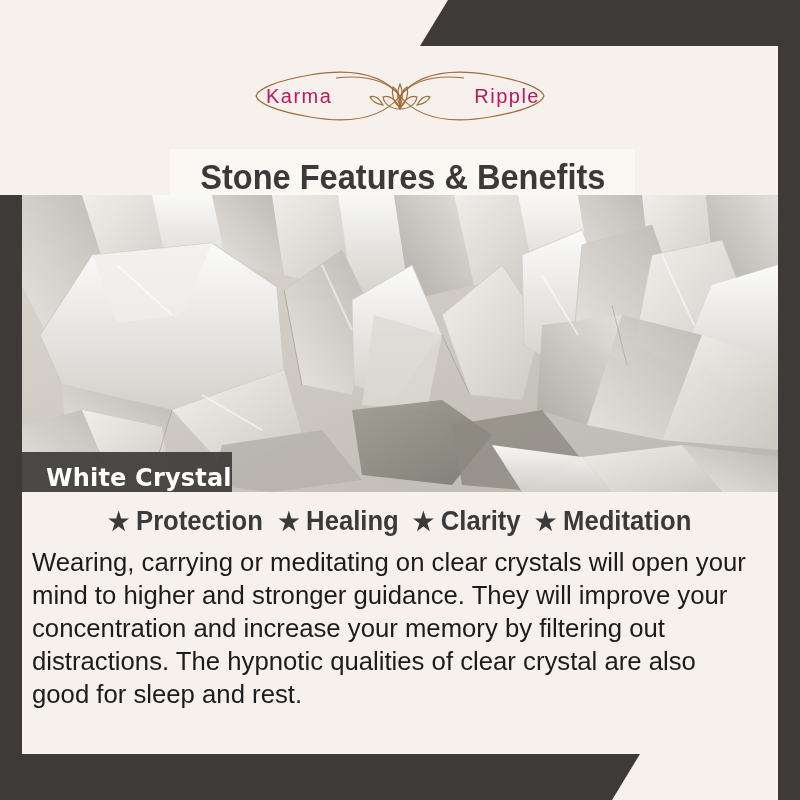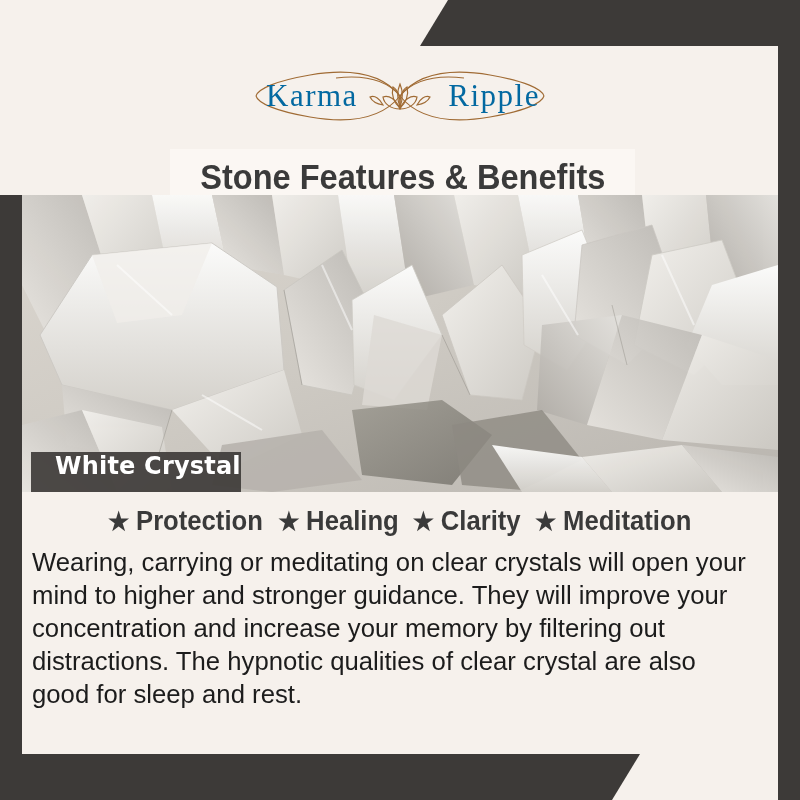--- a/index.html
+++ b/index.html
@@ -37,22 +37,22 @@
 
   
   .brand{
     position:absolute;left:0;top:0;width:756px;height:100px;
     display:flex;align-items:center;justify-content:center;
   }
   .brand-inner{position:relative;width:300px;height:70px;}
   .brand-svg{position:absolute;left:0;top:0;width:300px;height:70px;}
   .brand-word{
     position:absolute;top:50%;transform:translateY(-50%);
-    font-family:Liberation Serif, serif;
-    font-size:31px;color:#0369a1;letter-spacing:1.5px;
+    font-family:Liberation Sans, sans-serif;
+    font-size:20px;color:#be185d;letter-spacing:1.5px;
     white-space:nowrap;
   }
   .brand-word.left{left:16px;}
   .brand-word.right{right:10px;margin-left:20px;}
 
   
   .title-banner{
     position:absolute;left:148px;top:103px;width:465px;height:56px;
     background:#fbf7f3;
     display:flex;align-items:center;justify-content:center;
@@ -68,21 +68,21 @@
   .hero{
     position:absolute;left:0;top:149px;width:756px;height:297px;
     overflow:hidden;
     background:#cfcac3;
   }
   .hero-svg{position:absolute;left:0;top:0;width:756px;height:297px;}
 
   .stone-label{
     position:absolute;left:0;bottom:0;width:210px;height:40px;
     background:rgba(63,60,58,0.93);
-    display:flex;align-items:flex-start;margin-left:9px;
+    display:flex;align-items:flex-end;
   }
   .stone-label span{
     margin-left:24px;color:#ffffff;font-weight:bold;font-size:24px;
     font-family:"DejaVu Sans","Liberation Sans",sans-serif;
     letter-spacing:0.2px;white-space:nowrap;
   }
 
   
   .benefits{
     position:absolute;left:0;top:455px;width:756px;height:40px;

